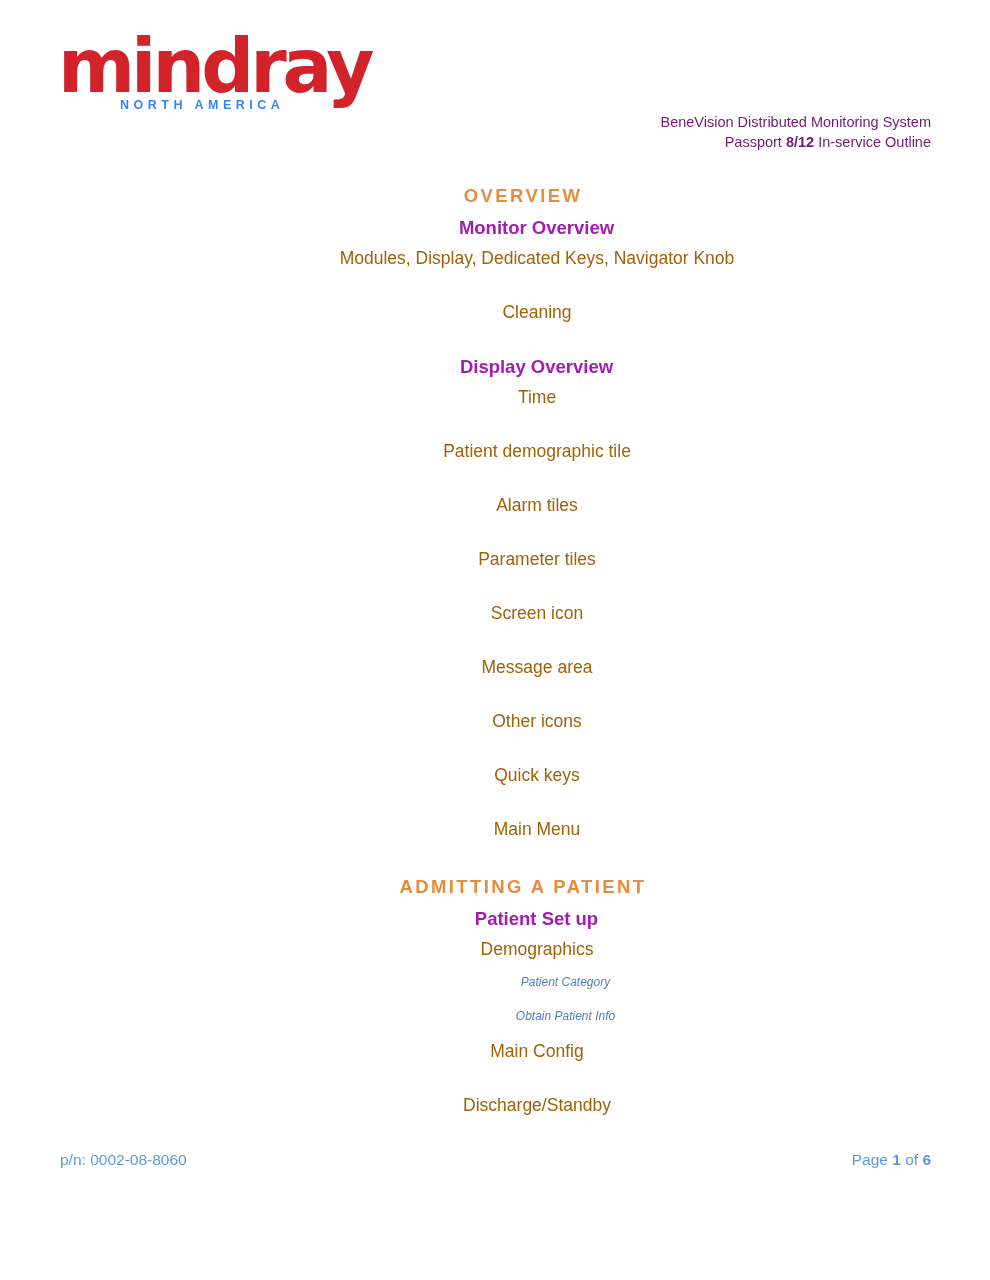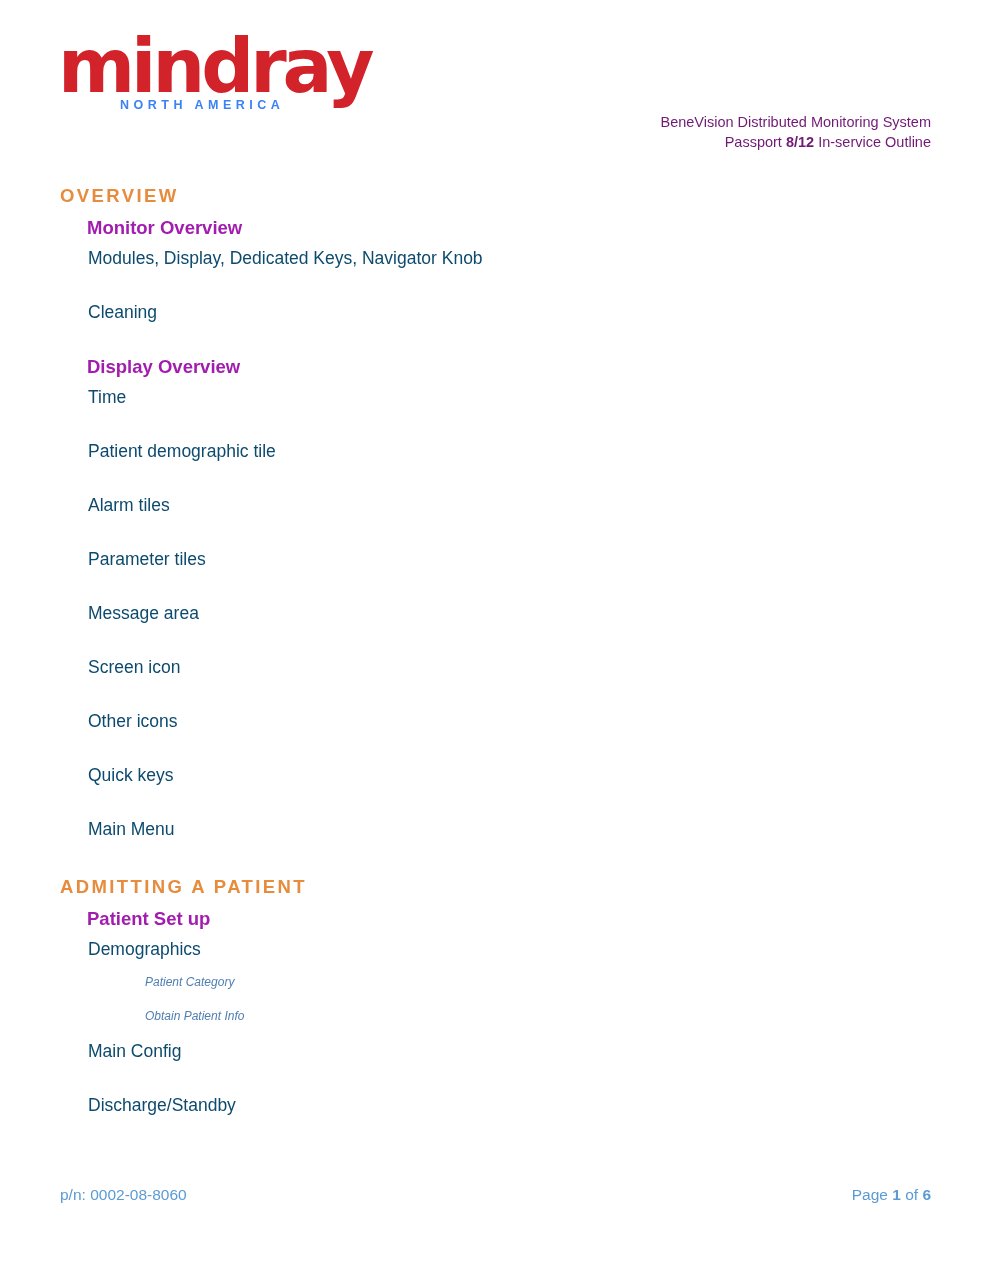--- a/index.html
+++ b/index.html
@@ -56,20 +56,21 @@
     line-height: 20px;
   }
   .doc-header b { font-weight: bold; }
 
   
   .content {
     position: absolute;
     top: 184px;
     left: 0;
     right: 4px;
+    text-align: center;
   }
   .section-title {
     margin-left: 60px;
     margin-bottom: 9px;
     color: #e78b3c;
     font-size: 18.5px;
     line-height: 23px;
     font-weight: 600;
     letter-spacing: 2.4px;
   }
@@ -77,39 +78,39 @@
     margin-left: 87px;
     margin-bottom: 8px;
     color: #a21caf;
     font-size: 18.5px;
     line-height: 23px;
     font-weight: bold;
   }
   .item {
     margin-left: 88px;
     margin-bottom: 31px;
-    color: #0c4a6e;
+    color: #a16207;
     font-size: 17.5px;
     line-height: 23px;
   }
   .item.has-subs { margin-bottom: 11px; }
   .subitem {
     margin-left: 145px;
     margin-bottom: 13px;
     color: #4e7eb3;
     font-size: 12px;
     line-height: 21px;
     font-style: italic;
   }
   .section-gap { height: 3px; }
 
   
   .doc-footer {
     position: absolute;
-    top: 1185px;
+    top: 1150px;
     left: 60px;
     right: 59px;
     display: flex;
     justify-content: space-between;
     color: #5b9bd5;
     font-size: 15.5px;
     line-height: 20px;
   }
   .doc-footer b { font-weight: bold; }
 </style>
@@ -134,22 +135,22 @@
 
     <div class="group-heading">Monitor Overview</div>
     <div class="item">Modules, Display, Dedicated Keys, Navigator Knob</div>
     <div class="item">Cleaning</div>
 
     <div class="group-heading">Display Overview</div>
     <div class="item">Time</div>
     <div class="item">Patient demographic tile</div>
     <div class="item">Alarm tiles</div>
     <div class="item">Parameter tiles</div>
+    <div class="item">Screen icon</div>
     <div class="item">Message area</div>
-    <div class="item">Screen icon</div>
     <div class="item">Other icons</div>
     <div class="item">Quick keys</div>
     <div class="item">Main Menu</div>
 
     <div class="section-gap"></div>
 
     <div class="section-title">ADMITTING A PATIENT</div>
 
     <div class="group-heading">Patient Set up</div>
     <div class="item has-subs">Demographics</div>

